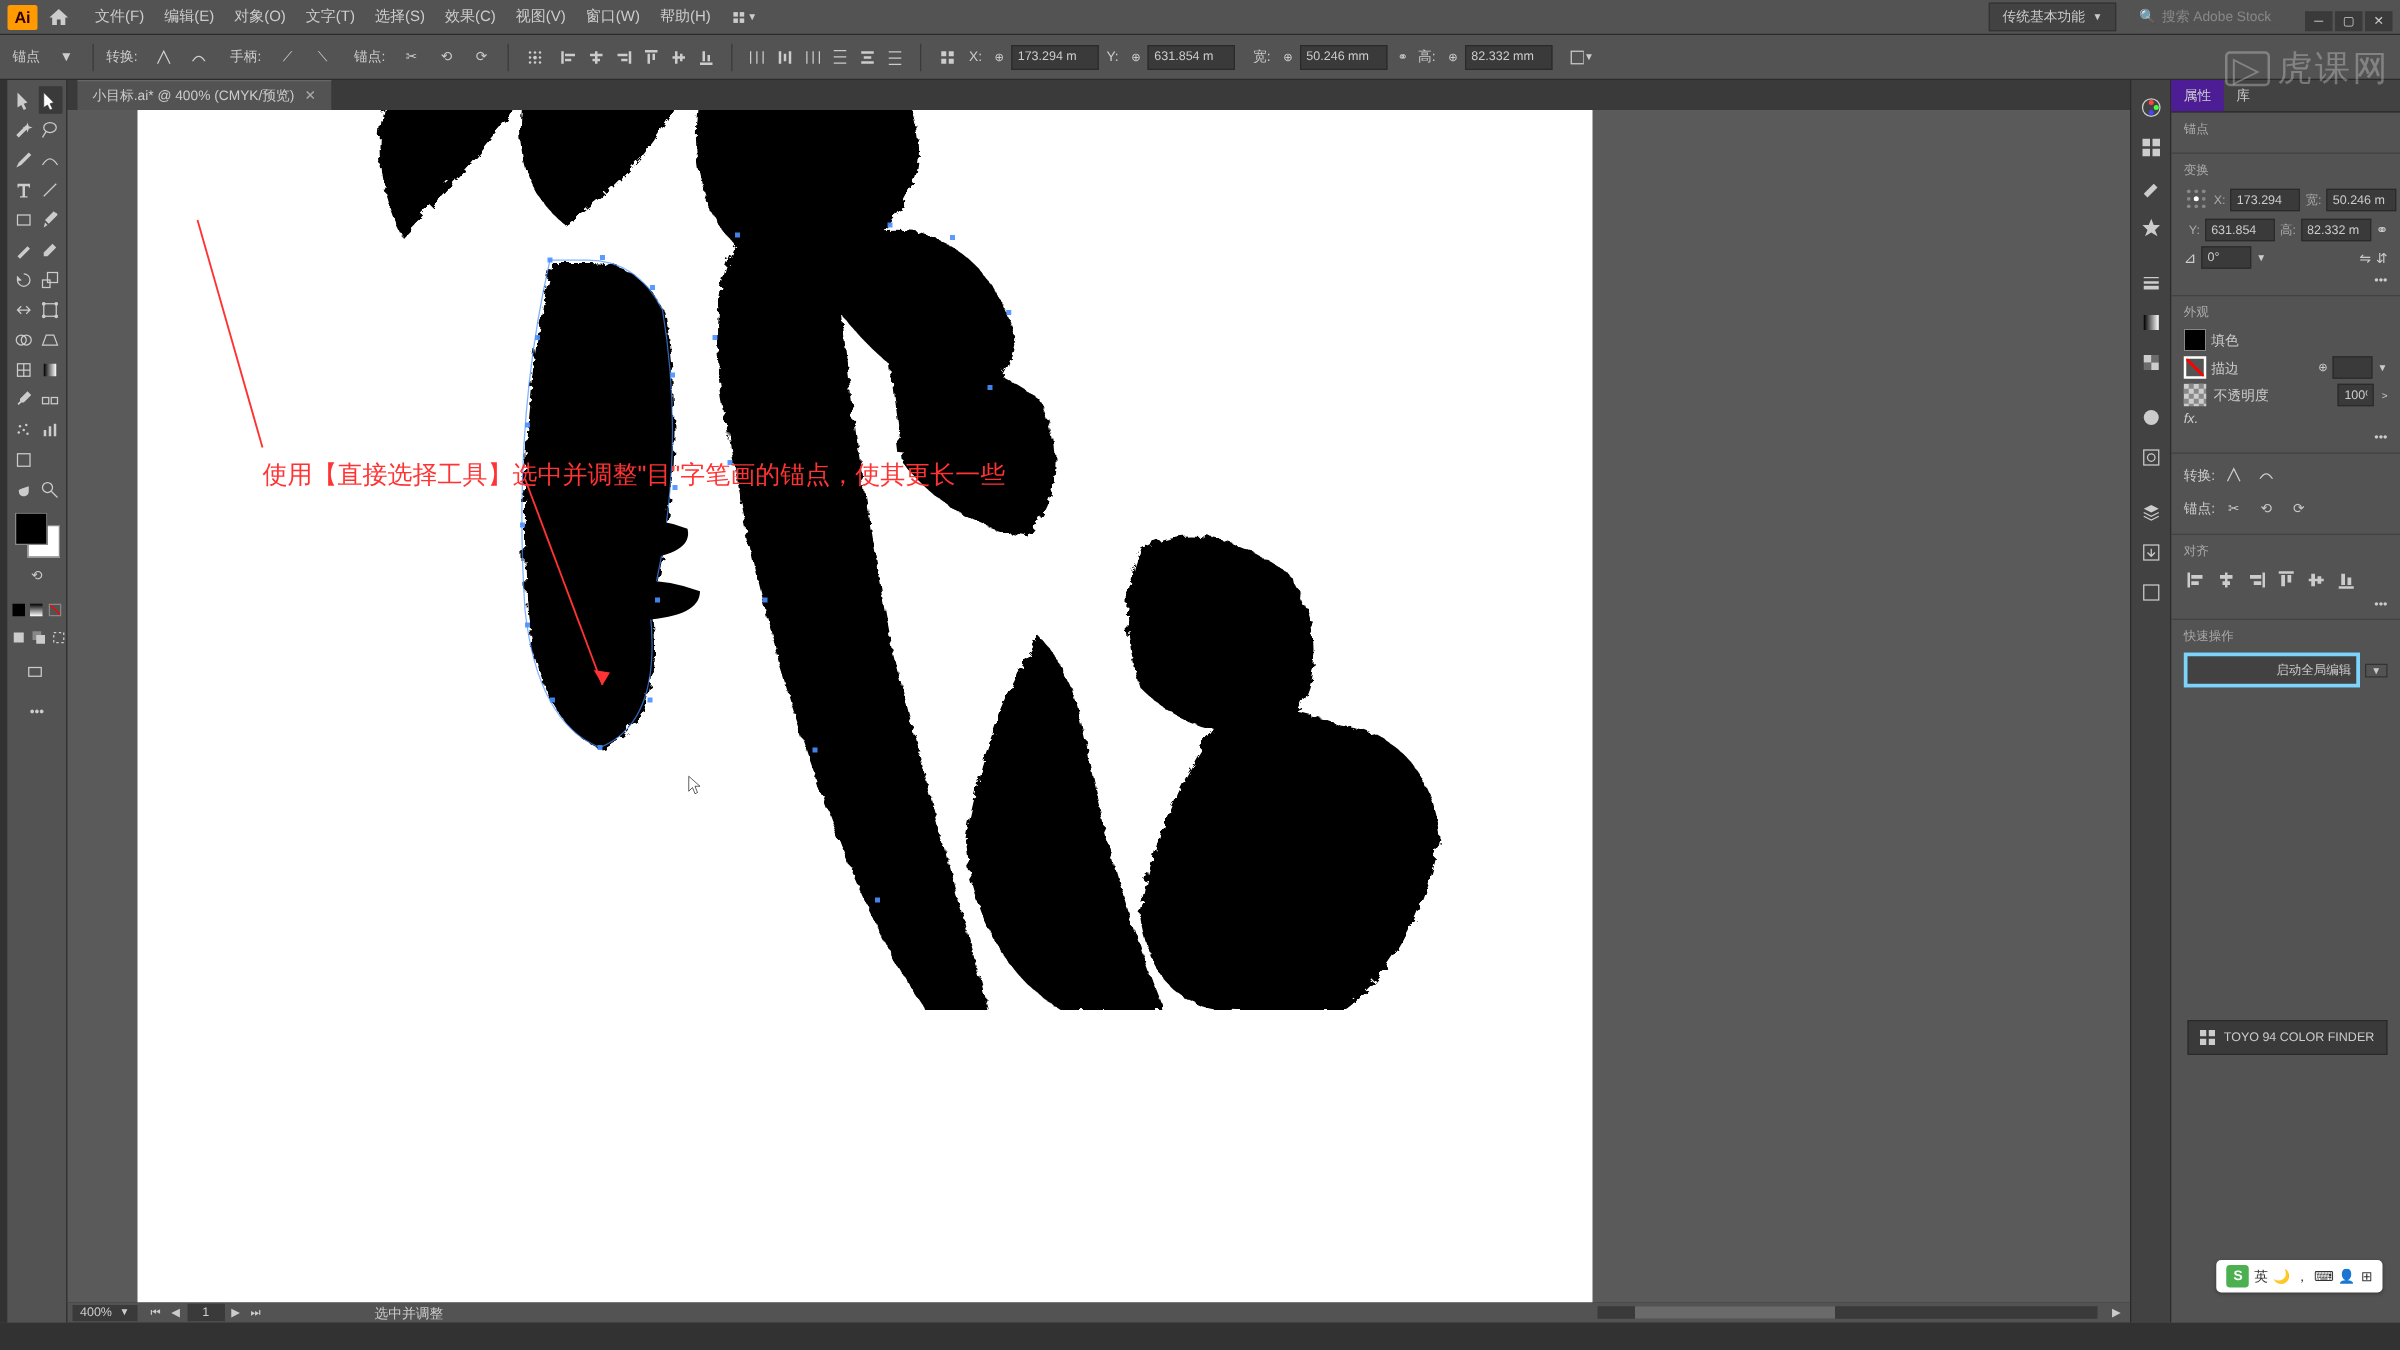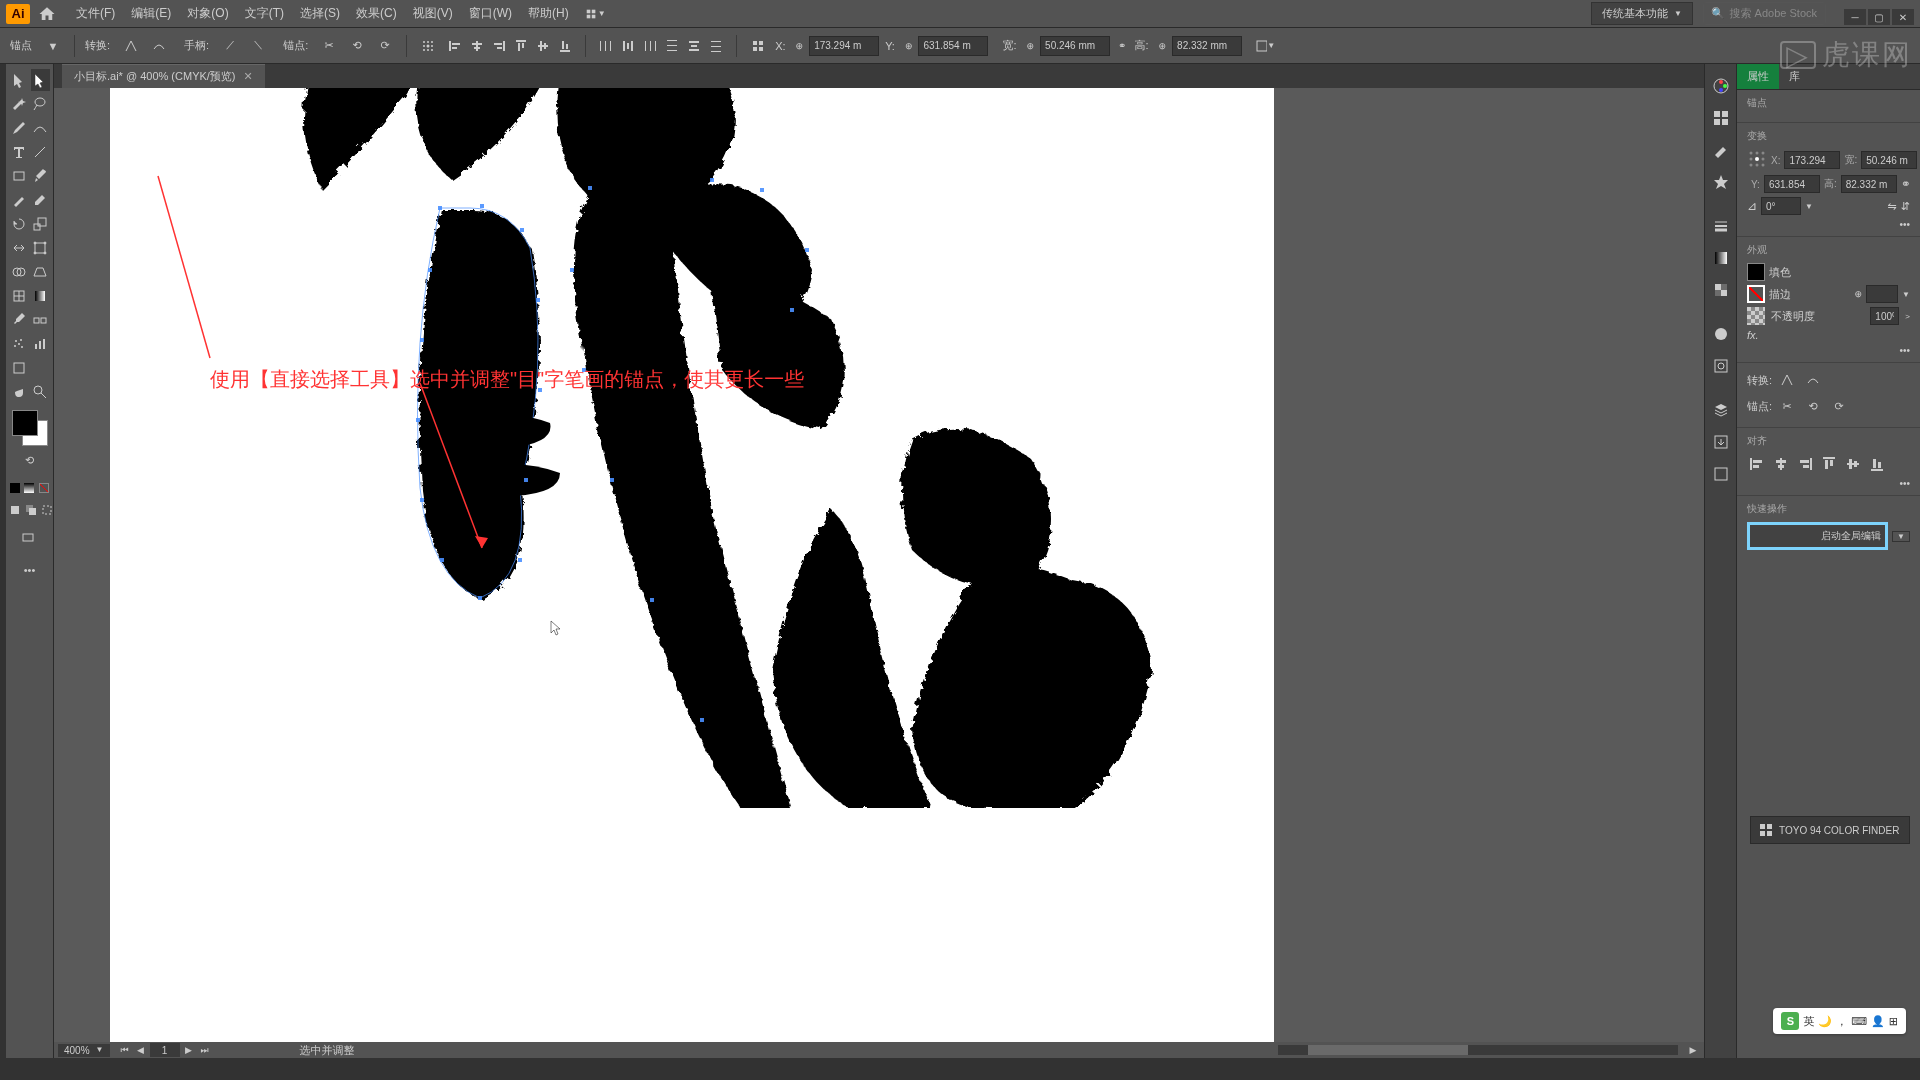--- a/index.html
+++ b/index.html
@@ -41,21 +41,21 @@
 .zoom-dd{background:#3a3a3a;padding:1px 6px;font-size:10px;display:flex;align-items:flex-start;gap:6px}
 .nav-arrows{display:flex;gap:2px}
 .nav-btn{width:14px;height:14px;display:flex;align-items:center;justify-content:center;font-size:9px;cursor:pointer}
 .page-input{background:#3a3a3a;border:none;color:#ccc;width:30px;height:14px;font-size:10px;text-align:center}
 .right-docks{display:flex}
 .dock-strip{width:32px;background:#424242;border-left:1px solid #2a2a2a;display:flex;flex-direction:column;padding-top:6px}
 .dock-icon{width:28px;height:28px;margin:2px auto;display:flex;align-items:center;justify-content:center;cursor:pointer}
 .props-panel{width:184px;background:#535353;border-left:1px solid #2a2a2a;display:flex;flex-direction:column;font-size:11px}
 .panel-tabs{display:flex;height:26px;background:#424242;border-bottom:1px solid #2a2a2a}
 .panel-tab{padding:5px 10px;cursor:pointer;font-size:11px}
-.panel-tab.active{background:#15803d}
+.panel-tab.active{background:#4c1d95}
 .panel-section{padding:6px 10px;border-bottom:1px solid #424242}
 .panel-section-title{color:#aaa;font-size:10px;margin-bottom:6px}
 .prop-row{display:flex;align-items:center;gap:4px;margin-bottom:4px}
 .prop-input{background:#3a3a3a;border:1px solid #2a2a2a;color:#ccc;width:56px;height:18px;padding:0 4px;font-size:10px}
 .prop-label{width:14px;font-size:10px;color:#aaa}
 .swatch-box{width:18px;height:18px;border:1px solid #888}
 .stroke-box{width:18px;height:18px;border:2px solid #fff;position:relative}
 .stroke-box:after{content:"";position:absolute;inset:0;background:linear-gradient(45deg,transparent 45%,red 45%,red 55%,transparent 55%)}
 .opacity-row{display:flex;align-items:center;gap:6px}
 .quick-btn{flex:1;background:#424242;border:3px solid #7dd3fc;padding:4px;text-align:right;font-size:10px;cursor:pointer}

